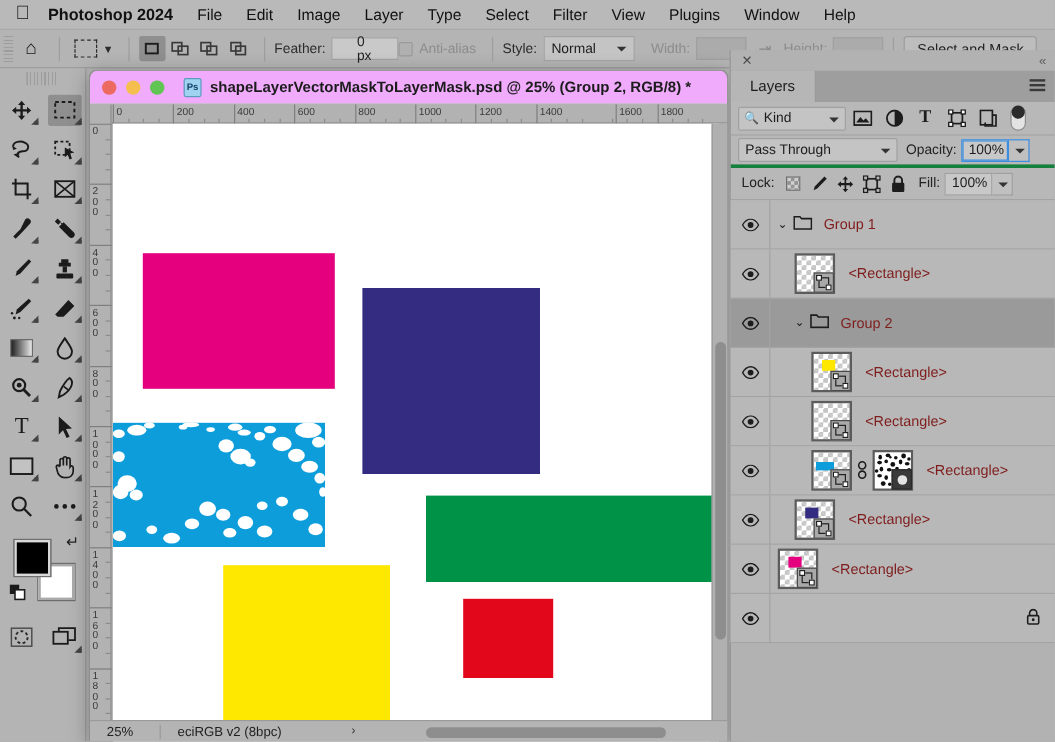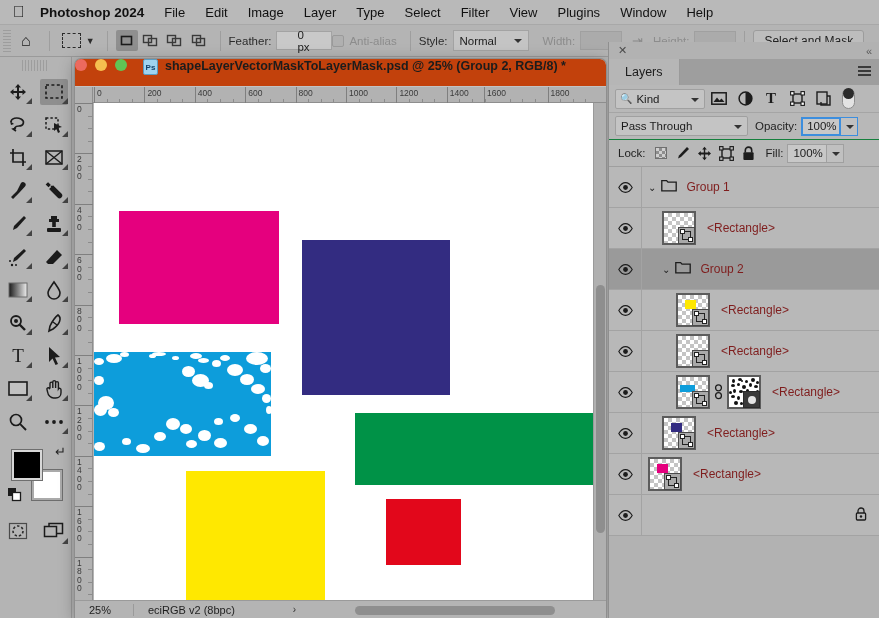--- a/index.html
+++ b/index.html
@@ -130,22 +130,22 @@
   
   .docwin {
     position: absolute; left: 74px; top: 58px; width: 533px; height: 560px;
     background: #b4b4b4;
     border: 1px solid #8e8e8e; border-bottom: none;
     border-radius: 7px 7px 0 0;
     box-shadow: 0 3px 16px rgba(0,0,0,0.28);
     overflow: hidden;
   }
   .titlebar {
-    height: 28px; background: #c2410c;
-    display: flex; 
+    height: 28px; background: #f0abfc;
+    display: flex; align-items: center; padding-left: 10px;
     border-bottom: 1px solid #c3c3c3;
     border-radius: 6px 6px 0 0;
   }
   .tl-dot { width: 12px; height: 12px; border-radius: 50%; margin-right: 8px; }
   .tl-red { background: #ec6a5f; }
   .tl-yellow { background: #f5bf4f; }
   .tl-green { background: #61c554; }
   .ps-icon {
     width: 15px; height: 16px; background: #9fd3f0; border: 1px solid #5b9cc1;
     border-radius: 2px; margin-left: 8px; margin-right: 7px;
@@ -269,21 +269,21 @@
     width: 13px; height: 21px; border-radius: 7px;
     background: #e3e3e3; border: 1px solid #8d8d8d; margin-left: 7px;
     position: relative;
   }
   .toggle-pill::before {
     content: ""; position: absolute; left: 0px; top: -1px;
     width: 11px; height: 11px; border-radius: 50%; background: #2b2b2b;
   }
   .blend-row {
     height: 27px; display: flex; align-items: center;
-    padding: 0 6px; border-bottom: 1px solid #15803d;
+    padding: 0 6px; border-bottom: 3px solid #15803d;
   }
   .blend-select {
     width: 133px; height: 20px; background: #c4c4c4;
     border: 1px solid #a0a0a0; border-radius: 2px;
     display: flex; align-items: center; padding: 0 5px;
     font-size: 11.5px; color: #1c1c1c; position: relative;
   }
   .blend-select::after {
     content: ""; position: absolute; right: 5px; top: 8px;
     border-left: 4px solid transparent; border-right: 4px solid transparent;
@@ -728,21 +728,21 @@
         <div class="rh-minor" style="left: 296.2px;"></div>
         <div class="rh-minor" style="left: 308.8px;"></div>
         <div class="rh-tick" style="left: 321.4px;">1200</div>
         <div class="rh-minor" style="left: 334px;"></div>
         <div class="rh-minor" style="left: 346.6px;"></div>
         <div class="rh-minor" style="left: 359.2px;"></div>
         <div class="rh-tick" style="left: 371.8px;">1400</div>
         <div class="rh-minor" style="left: 384.4px;"></div>
         <div class="rh-minor" style="left: 397px;"></div>
         <div class="rh-minor" style="left: 409.6px;"></div>
-        <div class="rh-tick" style="left: 409px;">1600</div>
+        <div class="rh-tick" style="left: 438px;">1600</div>
         <div class="rh-minor" style="left: 434.8px;"></div>
         <div class="rh-minor" style="left: 447.4px;"></div>
         <div class="rh-minor" style="left: 460px;"></div>
         <div class="rh-tick" style="left: 472.6px;">1800</div>
         <div class="rh-minor" style="left: 485.2px;"></div>
         <div class="rh-minor" style="left: 497.8px;"></div>
         <div class="rh-minor" style="left: 510.4px;"></div>
       </div>
     <div class="ruler-v" id="ruler-v">
         <div class="rv-tick" style="top: 0px;">

